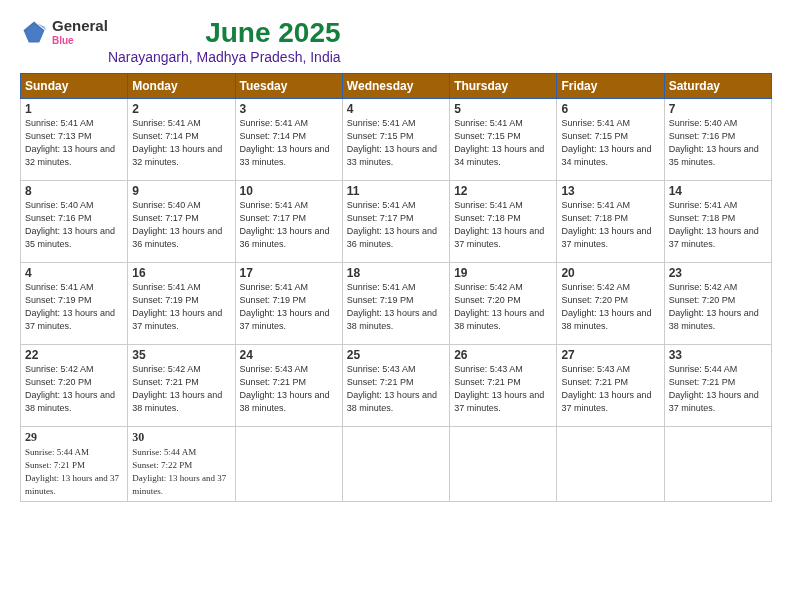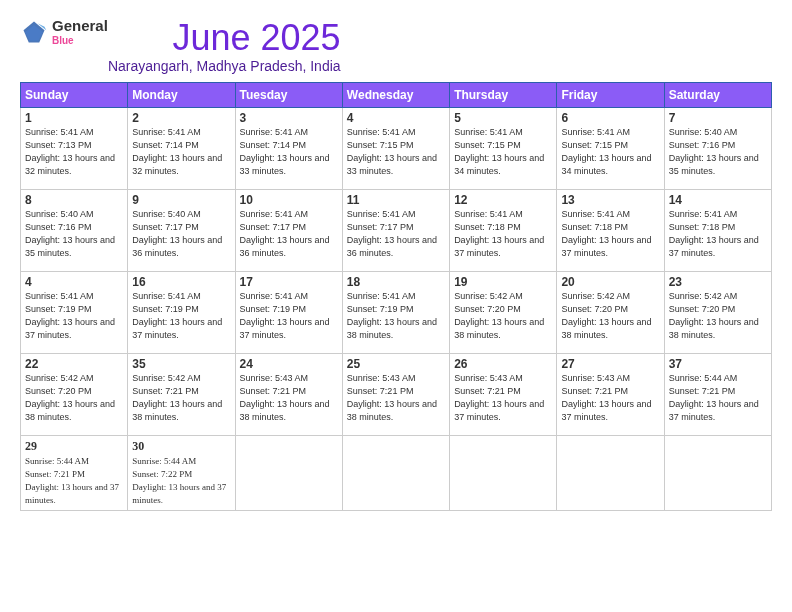--- a/index.html
+++ b/index.html
@@ -43,36 +43,36 @@
       color: #ec4899;
     }
     .logo-icon {
       width: 28px;
       height: 28px;
     }
     .title-block {
       text-align: right;
     }
     .cal-title {
-      font-size: 36px;
-      font-weight: normal;
-      color: #6d28d9;
+      font-size: 28px;
+      font-weight: bold;
+      color: #15803d;
       line-height: 1.1;
     }
     .cal-subtitle {
       font-size: 14px;
       color: #4c1d95;
     }
     .calendar {
       width: 100%;
       border-collapse: collapse;
       table-layout: fixed;
     }
     .calendar thead tr th {
-      background: #8b5cf6;
+      background: #a16207;
       color: #fff;
       font-size: 12px;
       font-weight: bold;
       padding: 5px 4px;
       text-align: left;
       border: 1px solid #2c5fad;
     }
     .calendar tbody tr td {
       vertical-align: top;
       border: 1px solid #ccc;
@@ -164,21 +164,21 @@
           <td><span class="day-num">20</span><span class="day-info">Sunrise: 5:42 AM<br>Sunset: 7:20 PM<br>Daylight: 13 hours and 38 minutes.</span></td>
           <td><span class="day-num">23</span><span class="day-info">Sunrise: 5:42 AM<br>Sunset: 7:20 PM<br>Daylight: 13 hours and 38 minutes.</span></td>
         </tr>
         <tr>
           <td><span class="day-num">22</span><span class="day-info">Sunrise: 5:42 AM<br>Sunset: 7:20 PM<br>Daylight: 13 hours and 38 minutes.</span></td>
           <td><span class="day-num">35</span><span class="day-info">Sunrise: 5:42 AM<br>Sunset: 7:21 PM<br>Daylight: 13 hours and 38 minutes.</span></td>
           <td><span class="day-num">24</span><span class="day-info">Sunrise: 5:43 AM<br>Sunset: 7:21 PM<br>Daylight: 13 hours and 38 minutes.</span></td>
           <td><span class="day-num">25</span><span class="day-info">Sunrise: 5:43 AM<br>Sunset: 7:21 PM<br>Daylight: 13 hours and 38 minutes.</span></td>
           <td><span class="day-num">26</span><span class="day-info">Sunrise: 5:43 AM<br>Sunset: 7:21 PM<br>Daylight: 13 hours and 37 minutes.</span></td>
           <td><span class="day-num">27</span><span class="day-info">Sunrise: 5:43 AM<br>Sunset: 7:21 PM<br>Daylight: 13 hours and 37 minutes.</span></td>
-          <td><span class="day-num">37</span><span class="day-info">Sunrise: 5:44 AM<br>Sunset: 7:21 PM<br>Daylight: 13 hours and 37 minutes.</span></td>
+          <td><span class="day-num">33</span><span class="day-info">Sunrise: 5:44 AM<br>Sunset: 7:21 PM<br>Daylight: 13 hours and 37 minutes.</span></td>
         </tr>
         <tr>
           <td><span class="day-num">29</span><span class="day-info">Sunrise: 5:44 AM<br>Sunset: 7:21 PM<br>Daylight: 13 hours and 37 minutes.</span></td>
           <td><span class="day-num">30</span><span class="day-info">Sunrise: 5:44 AM<br>Sunset: 7:22 PM<br>Daylight: 13 hours and 37 minutes.</span></td>
           <td class="empty"></td>
           <td class="empty"></td>
           <td class="empty"></td>
           <td class="empty"></td>
           <td class="empty"></td>
         </tr>

